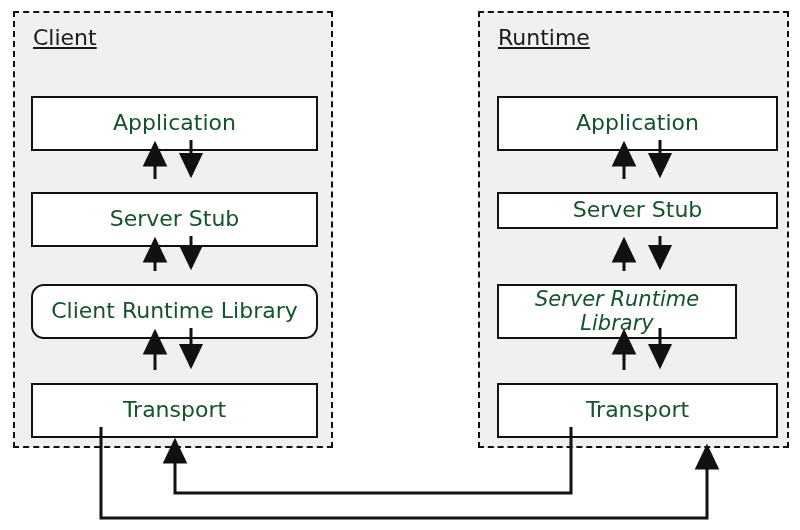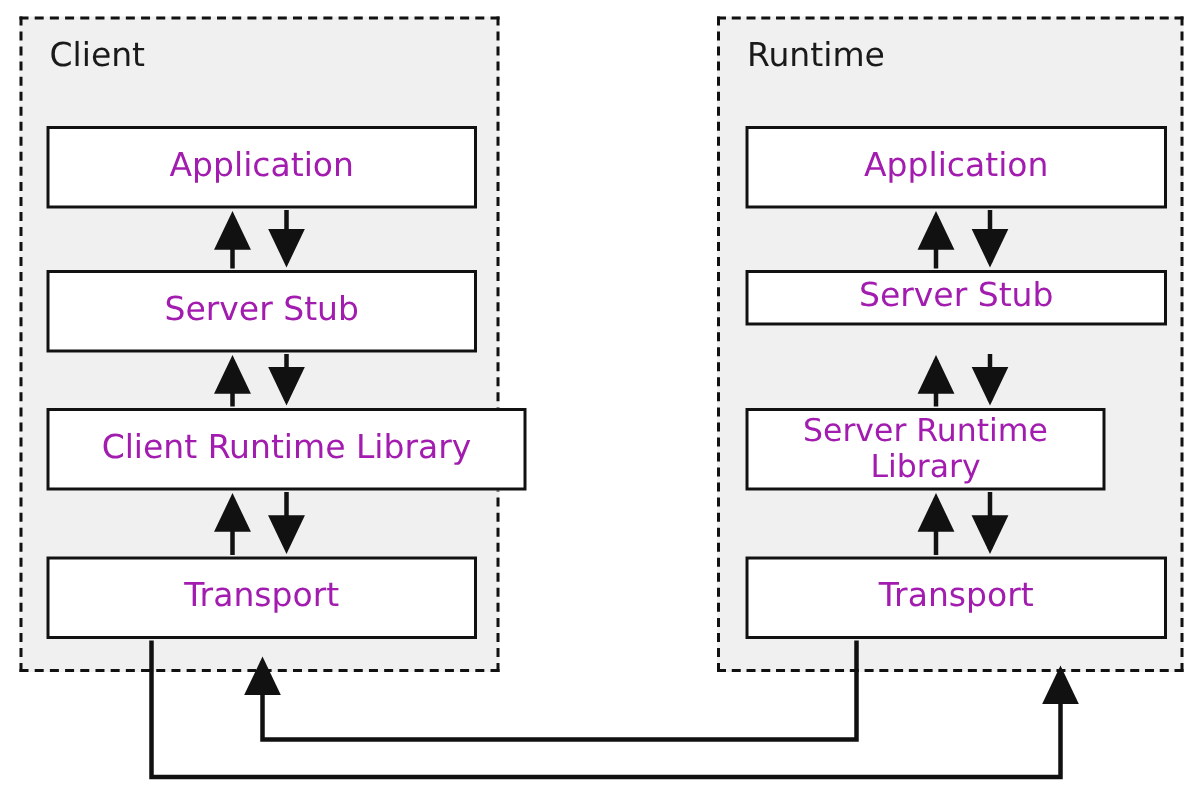--- a/index.html
+++ b/index.html
@@ -24,34 +24,36 @@
     border: 2.5px dashed #111111;
   }
   .zone-label {
     position: absolute;
     left: 18px;
     top: 14px;
     font-size: 22px;
     color: #1a1a1a;
     line-height: 1;
     white-space: nowrap;
+    text-decoration: underline;
   }
   .node {
     position: absolute;
     box-sizing: border-box;
     background: #ffffff;
     border: 2.5px solid #111111;
     display: flex;
     align-items: center;
     justify-content: center;
     text-align: center;
     font-size: 22px;
-    color: #a21caf;
+    color: #14532d;
     line-height: 1.12;
     padding: 4px 6px;
+    margin-top: 12px;
   }
   .node.two-line {
     font-size: 21px;
   }
   svg.overlay {
     position: absolute;
     left: 0;
     top: 0;
     width: 800px;
     height: 530px;
@@ -68,41 +70,41 @@
   </div>
 
   <div class="node" style="left:31px; top:84px; width:287px; height:55px;">
     <span>Application</span>
   </div>
 
   <div class="node" style="left:31px; top:180px; width:287px; height:55px;">
     <span>Server Stub</span>
   </div>
 
-  <div class="node" style="left:31px; top:272px; width:320px; height:55px;">
+  <div class="node" style="left:31px; top:272px; width:287px; height:55px;border-radius:13px;">
     <span>Client Runtime Library</span>
   </div>
 
   <div class="node" style="left:31px; top:371px; width:287px; height:55px;">
     <span>Transport</span>
   </div>
 
   <div class="zone" style="left:478px; top:11px; width:311px; height:437px;">
     <div class="zone-label">Runtime</div>
   </div>
 
   <div class="node" style="left:497px; top:84px; width:281px; height:55px;">
     <span>Application</span>
   </div>
 
   <div class="node" style="left:497px; top:180px; width:281px; height:37px;">
     <span>Server Stub</span>
   </div>
 
-  <div class="node two-line" style="left:497px; top:272px; width:240px; height:55px;">
+  <div class="node two-line" style="left:497px; top:272px; width:240px; height:55px;font-style:italic;">
     <span style="white-space:pre-line;">Server Runtime
 Library</span>
   </div>
 
   <div class="node" style="left:497px; top:371px; width:281px; height:55px;">
     <span>Transport</span>
   </div>
 
   <svg class="overlay" viewBox="0 0 800 530" xmlns="http://www.w3.org/2000/svg">
     <defs>

